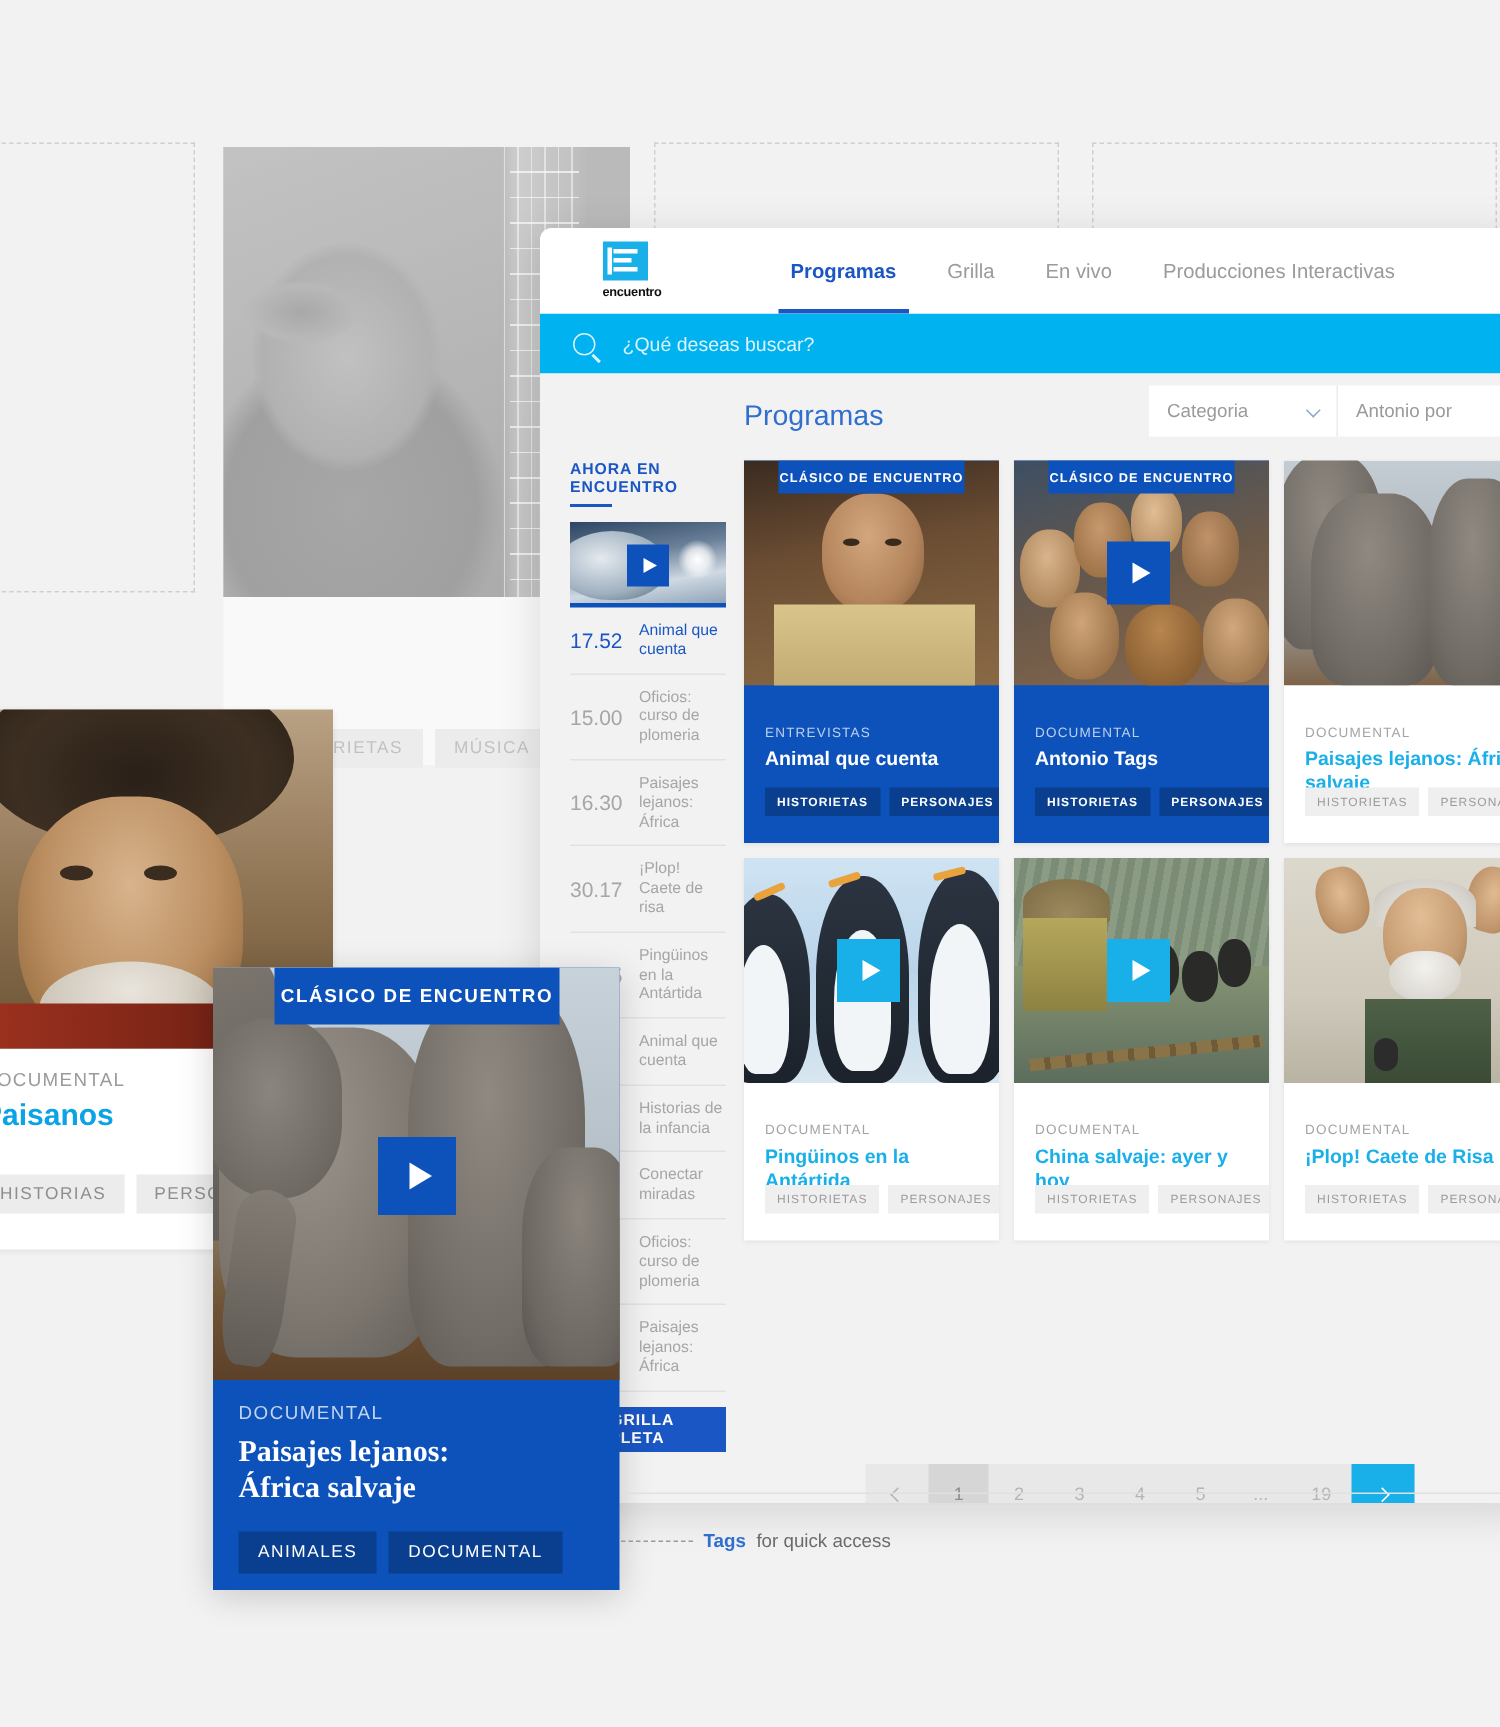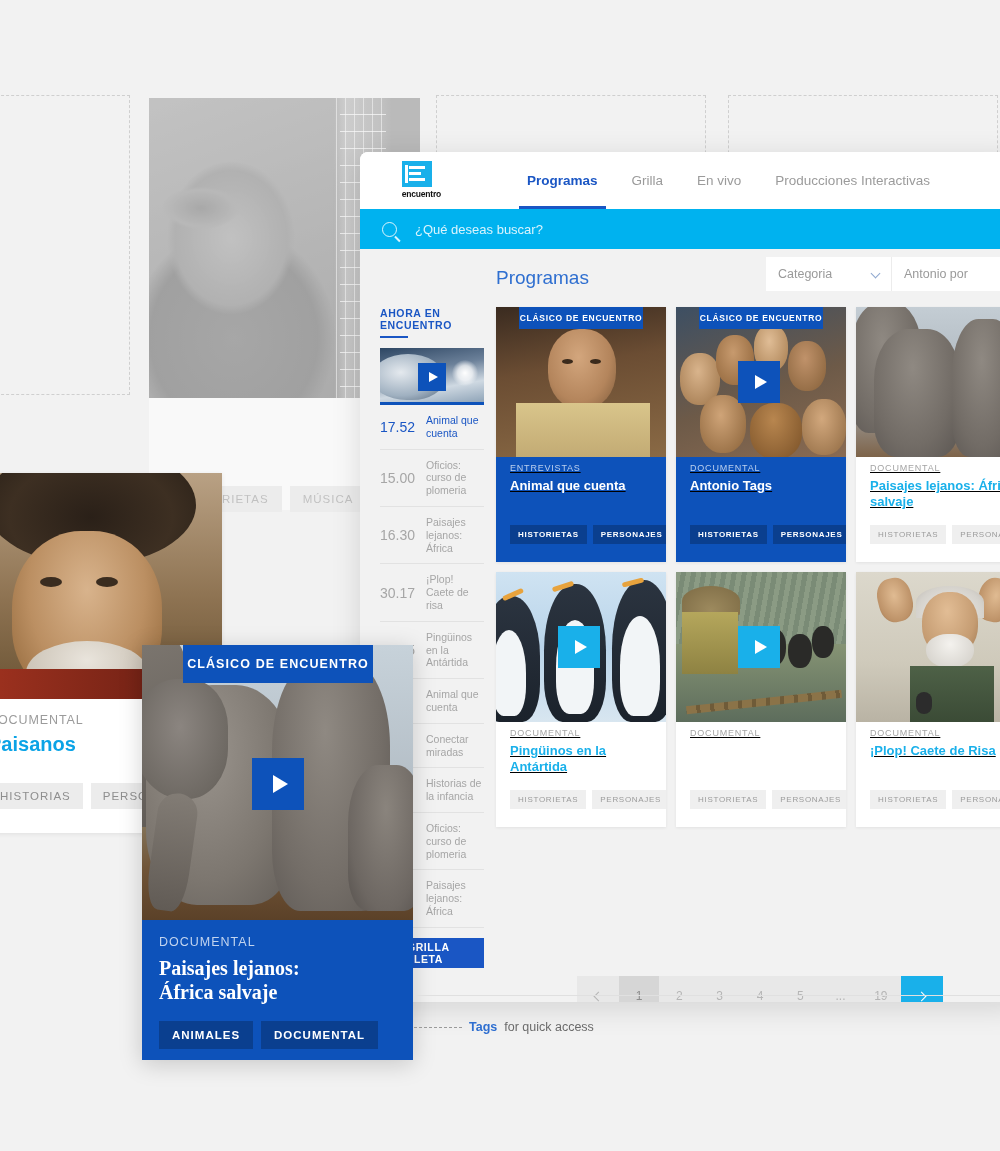--- a/index.html
+++ b/index.html
@@ -144,21 +144,21 @@
     border-top:9px solid transparent; border-bottom:9px solid transparent; margin-left:4px;
   }
   .fg-card .play-btn{ left:110px; top:113px; }
   .fg-card .meta{ position:absolute; left:17px; top:290px; }
   .fg-card .cat{ font-size:12.5px; letter-spacing:1px; color:#c2d4ef; }
   .fg-card .ttl{
     font-size:20px; font-weight:bold; color:#ffffff; margin-top:7px; line-height:1.22;
   }
   .fg-card .tags{ position:absolute; left:17px; top:376px; display:flex; gap:8px; }
   .fg-card .tags span{
-    background:#0a3f8f; color:#ffffff; font-size:11.5px; font-weight:bold; letter-spacing:1px;
+    background:#0a3f8f; color:#ffffff; font-size:11.5px; font-weight:normal; letter-spacing:1px;
     padding:8px 13px;
   }
 
   
   .window{
     position:absolute; left:360px; top:152px; width:660px; height:850px;
     background:#fff; border-radius:8px 0 0 0; box-shadow:0 6px 30px rgba(0,0,0,.13);
     overflow:hidden;
   }
   .topbar{ position:relative; height:57px; background:#fff; }
@@ -266,21 +266,21 @@
   .card .badge{
     position:absolute; left:23px; top:0; width:124px; height:22px; background:#0d52ba;
     color:#fff; font-size:8.5px; font-weight:bold; letter-spacing:.7px;
     display:flex; align-items:center; justify-content:center; z-index:3;
   }
   .card .play-btn{ left:62px; top:54px; width:42px; height:42px; }
   .card .play-btn::after{
     border-left:12px solid #fff; border-top:7.5px solid transparent; border-bottom:7.5px solid transparent;
   }
   .card .play-btn.cyan{ background:#19b0ea; }
-  .card .meta{ position:absolute; left:14px; top:156px; right:10px;text-decoration:underline; }
+  .card .meta{ position:absolute; left:14px; top:176px; right:10px; }
   .card .cat{ font-size:9px; letter-spacing:.8px; color:#a4a4a4; }
   .card.hover .cat{ color:#bcd0ee; }
   .card .ttl{ font-size:13px; font-weight:bold; color:#19b0ea; margin-top:5px; line-height:1.25; }
   .card.hover .ttl{ color:#fff; }
   .card .tags{ position:absolute; left:14px; bottom:18px; display:flex; gap:6px; }
   .card .tags span{
     background:#efefef; color:#9b9b9b; font-size:8px; letter-spacing:.7px; padding:5px 8px;
   }
   .card.hover .tags span{ background:#0a3f8f; color:#fff; font-weight:bold; }
 
@@ -496,25 +496,25 @@
         <div class="srow">
           <div class="time">18.45</div>
           <div class="name">Pingüinos en la Antártida</div>
         </div>
         <div class="srow noTime">
           <div class="time"></div>
           <div class="name">Animal que cuenta</div>
         </div>
         <div class="srow noTime">
           <div class="time"></div>
-          <div class="name">Conectar miradas</div>
+          <div class="name">Historias de la infancia</div>
         </div>
         <div class="srow noTime">
           <div class="time"></div>
-          <div class="name">Historias de la infancia</div>
+          <div class="name">Conectar miradas</div>
         </div>
         <div class="srow noTime">
           <div class="time"></div>
           <div class="name">Oficios: curso de plomeria</div>
         </div>
         <div class="srow noTime">
           <div class="time"></div>
           <div class="name">Paisajes lejanos: África</div>
         </div>
 
@@ -619,20 +619,21 @@
                 <div class="shirt"></div>
               <div class="raft"></div>
               <div class="bird" style="left:84px;top:56px;width:26px;height:38px;"></div>
               <div class="bird" style="left:112px;top:62px;width:24px;height:34px;"></div>
               <div class="bird" style="left:136px;top:54px;width:22px;height:32px;"></div>
             </div>
             <div class="play-btn cyan"></div>
           </div>
           <div class="meta">
             <div class="cat">DOCUMENTAL</div>
+            <div class="ttl">China salvaje: ayer y hoy</div>
           </div>
           <div class="tags">
             <span>HISTORIETAS</span>
             <span>PERSONAJES</span>
           </div>
         </div>
 
         <div class="card">
           <div class="thumb">
             <div class="sc sc-plop">

